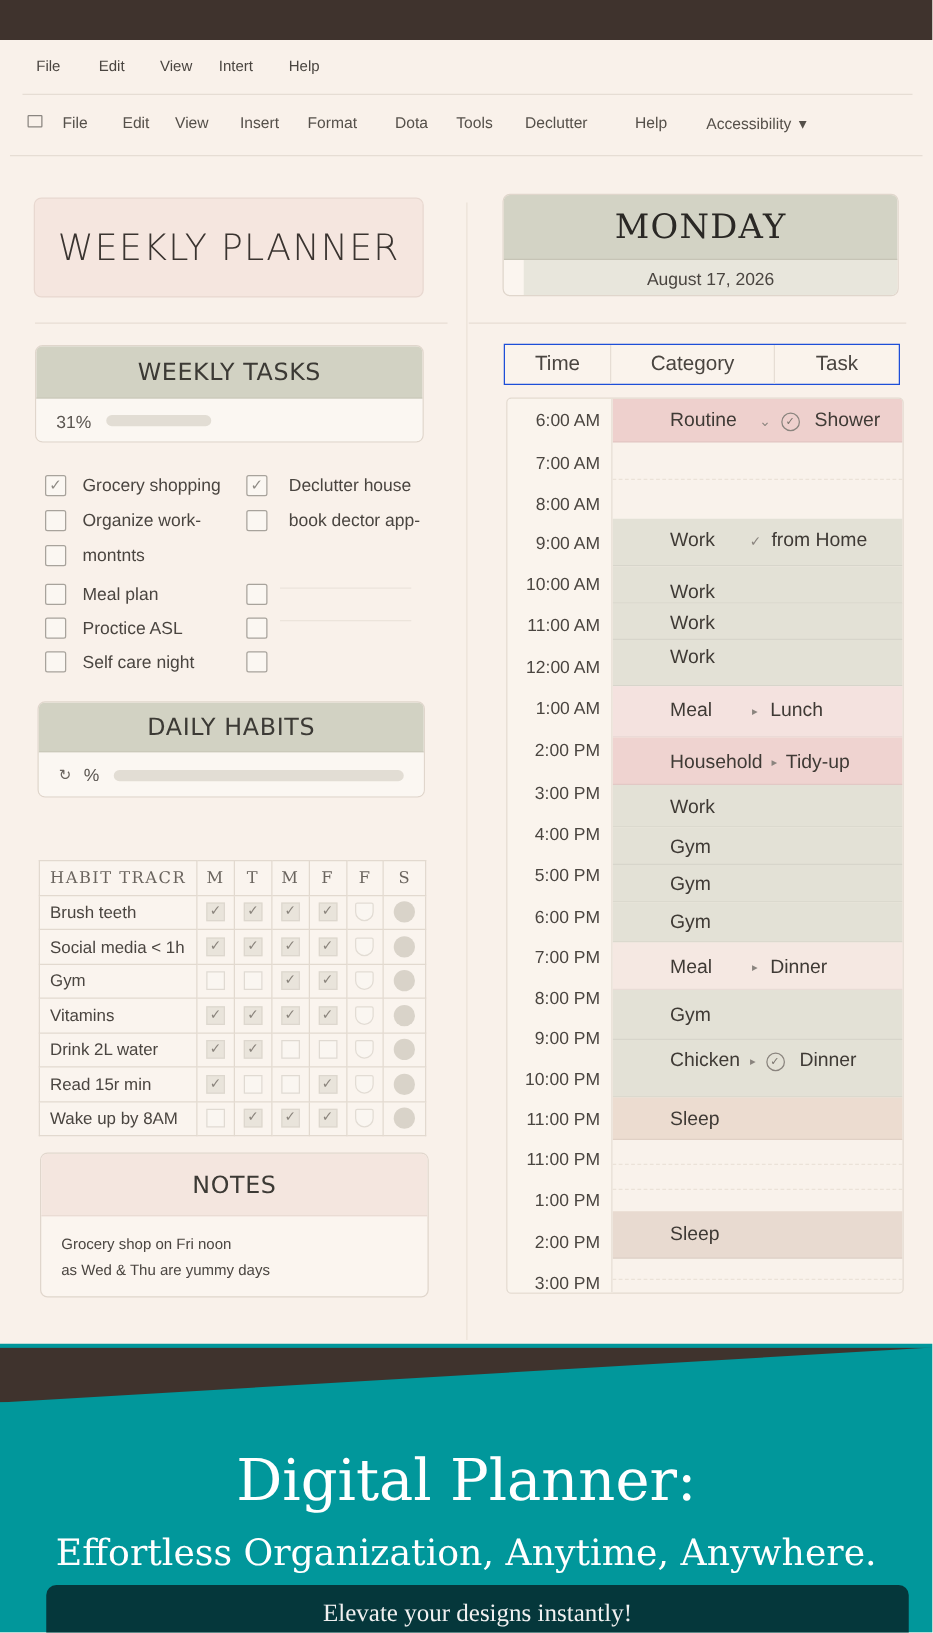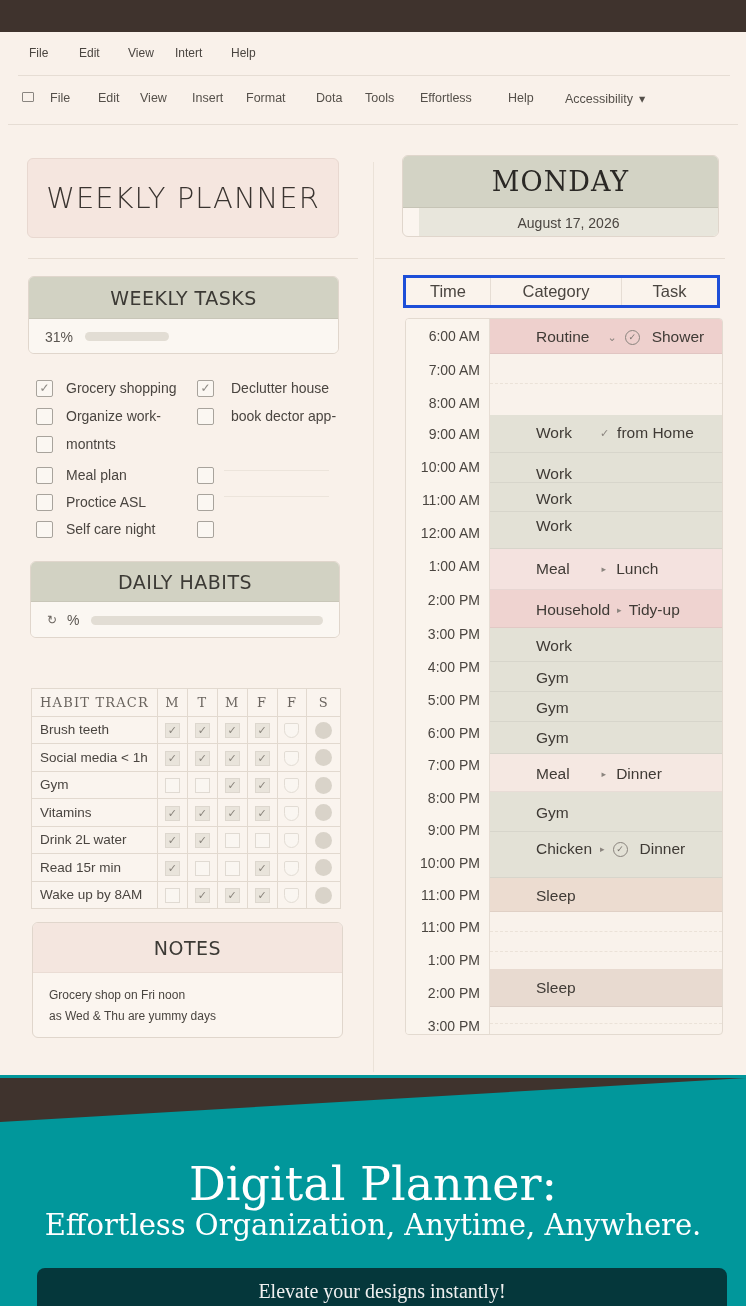--- a/index.html
+++ b/index.html
@@ -52,40 +52,40 @@
   .notes { left: 32px; top: 890px; width: 311px; height: 116px; }
   .notes .sec-head { background: #f4e6df; height: 50px; border-bottom: 1px solid #eadcd4; }
   .notes .body { padding: 12px 16px; font-size: 12px; line-height: 21px; color: #4a4540; }
 
   
   .day { left: 402px; top: 123px; width: 317px; height: 82px; }
   .day .dayname { height: 52px; background: #d3d3c5; display:flex; align-items:center; justify-content:center; border-bottom: 1px solid #c6c4b6; }
   .day .dayname span { font-family: "DejaVu Serif", serif; font-size: 27px; letter-spacing: 1px; color: #2a2825; }
   .day .date { height: 30px; background: #e8e6dc; display:flex; align-items:center; justify-content:center; font-size: 14px; color: #4a4540; margin-left: 16px; }
 
-  .sched-head { position: absolute; left: 403px; top: 243px; width: 317px; height: 33px; border: 3px solid #1d4ed8; display:flex; background: #faf3ec; }
+  .sched-head { position: absolute; left: 403px; top: 243px; width: 317px; height: 33px; border: 1px solid #1d4ed8; display:flex; background: #faf3ec; }
   .sched-head div { display:flex; align-items:center; justify-content:center; font-size: 16.5px; color: #4a4540; border-right: 1px solid #e6ddd4; }
   .sched-head div:last-child { border-right: none; }
 
   .sched { position: absolute; left: 405px; top: 286px; width: 318px; height: 717px; border: 1px solid #e3dad0; border-radius: 4px; background: #f9f2eb; overflow: hidden; }
   .times { position: absolute; left: 0; top: 0; width: 84px; height: 100%; border-right: 1px solid #e6ddd4; background: #faf4ed; }
   .times span { position: absolute; right: 9px; font-size: 14px; color: #4a4540; white-space: nowrap; }
   .blocks { position: absolute; left: 84px; top: 0; right: 0; height: 100%; }
   .blk { position: absolute; left: 0; right: 0; border-bottom: 1px solid rgba(0,0,0,0.05); }
   .blk .row { position: absolute; left: 25px; font-size: 15.5px; color: #3f3a35; white-space: nowrap; display:flex; align-items:center;margin-left:21px; }
   .blk .row .arr { font-size: 9px; color: #8a847e; margin: 0 10px; }
   .blk .row .chev { font-size: 11px; color: #8a847e; margin: 0 8px 0 18px; }
   .circ { display:inline-block; width: 15px; height: 15px; border: 1.3px solid #8a847e; border-radius: 50%; font-size: 9px; line-height: 12px; text-align: center; color: #7a746e; margin-right: 12px; }
   .dash { position:absolute; left:0; right:0; height:1px; border-top:1px dashed #ebe2d8; }
 
   
   .promo { position: absolute; left: 0; top: 1075px; width: 746px; height: 231px; background: #01979b; }
   .promo-dark { position: absolute; left: 0; top: 1080px; width: 746px; height: 40px; background: #3f332d; clip-path: polygon(0 0, 100% 0, 100% 0%, 0 100%); }
   .promo h1 { position: absolute; left: 0; width: 746px; top: 82px; text-align: center; font-family: "DejaVu Serif", serif; font-weight: normal; font-size: 46px; color: #ffffff; }
-  .promo h2 { position: absolute; left: 0; width: 746px; top: 133px; text-align: center; font-family: "DejaVu Serif", serif; font-weight: normal; font-size: 29px; color: #ffffff; }
+  .promo h2 { position: absolute; left: 0; width: 746px; top: 150px; text-align: center; font-family: "DejaVu Serif", serif; font-weight: normal; font-size: 29px; color: #ffffff; }
   .cta { position: absolute; left: 37px; top: 193px; width: 690px; height: 50px; background: #05373b; border-radius: 8px; text-align: center; }
   .cta span { display:block; padding-top: 12px; font-family: "Liberation Serif", serif; font-size: 20px; color: #f0f0f0; }
 </style>
 </head>
 <body>
 
 <div class="topbar"></div>
 
 <div class="app">
 
@@ -100,21 +100,21 @@
 
   <div class="doc-icon"></div>
   <div class="menubar2">
     <span style="left:50px">File</span>
     <span style="left:98px">Edit</span>
     <span style="left:140px">View</span>
     <span style="left:192px">Insert</span>
     <span style="left:246px">Format</span>
     <span style="left:316px">Dota</span>
     <span style="left:365px">Tools</span>
-    <span style="left:420px">Effortless</span>
+    <span style="left:420px">Declutter</span>
     <span style="left:508px">Help</span>
     <span style="left:565px">
       <span style="position:static">Accessibility</span><span class="caret" style="position:static">▾</span>
     </span>
   </div>
   <div class="sep-line" style="left:8px; top:92px; width:730px;"></div>
 
   <div class="card title-planner">
     <span>WEEKLY PLANNER</span>
   </div>

